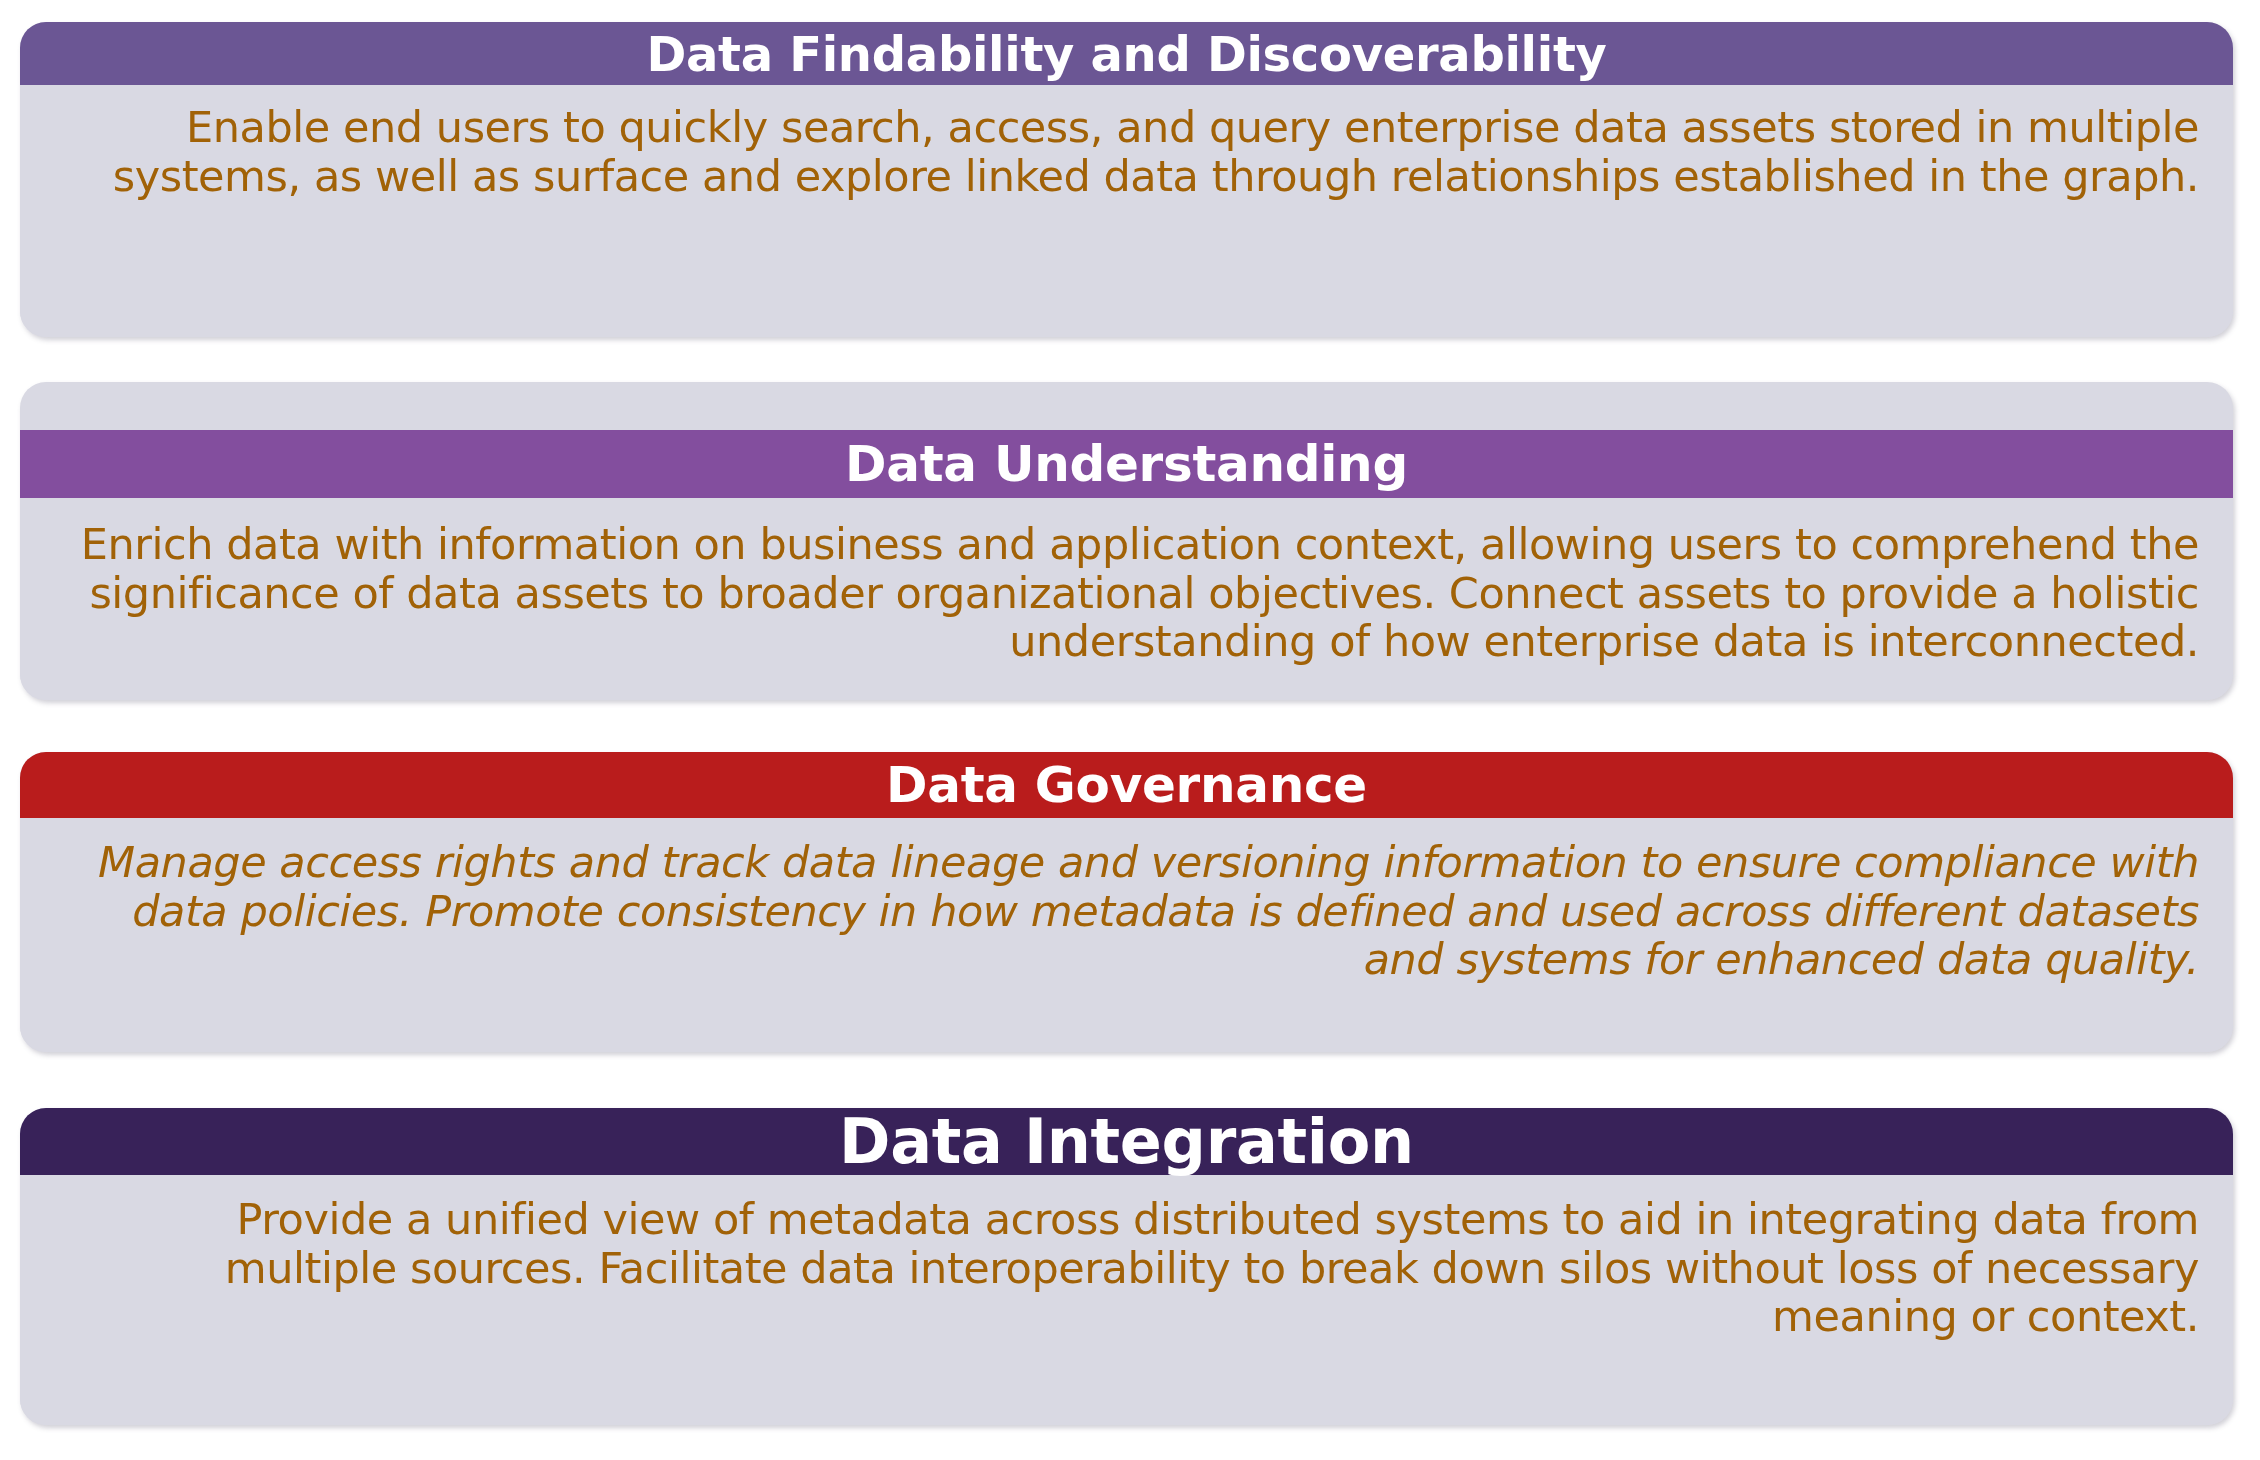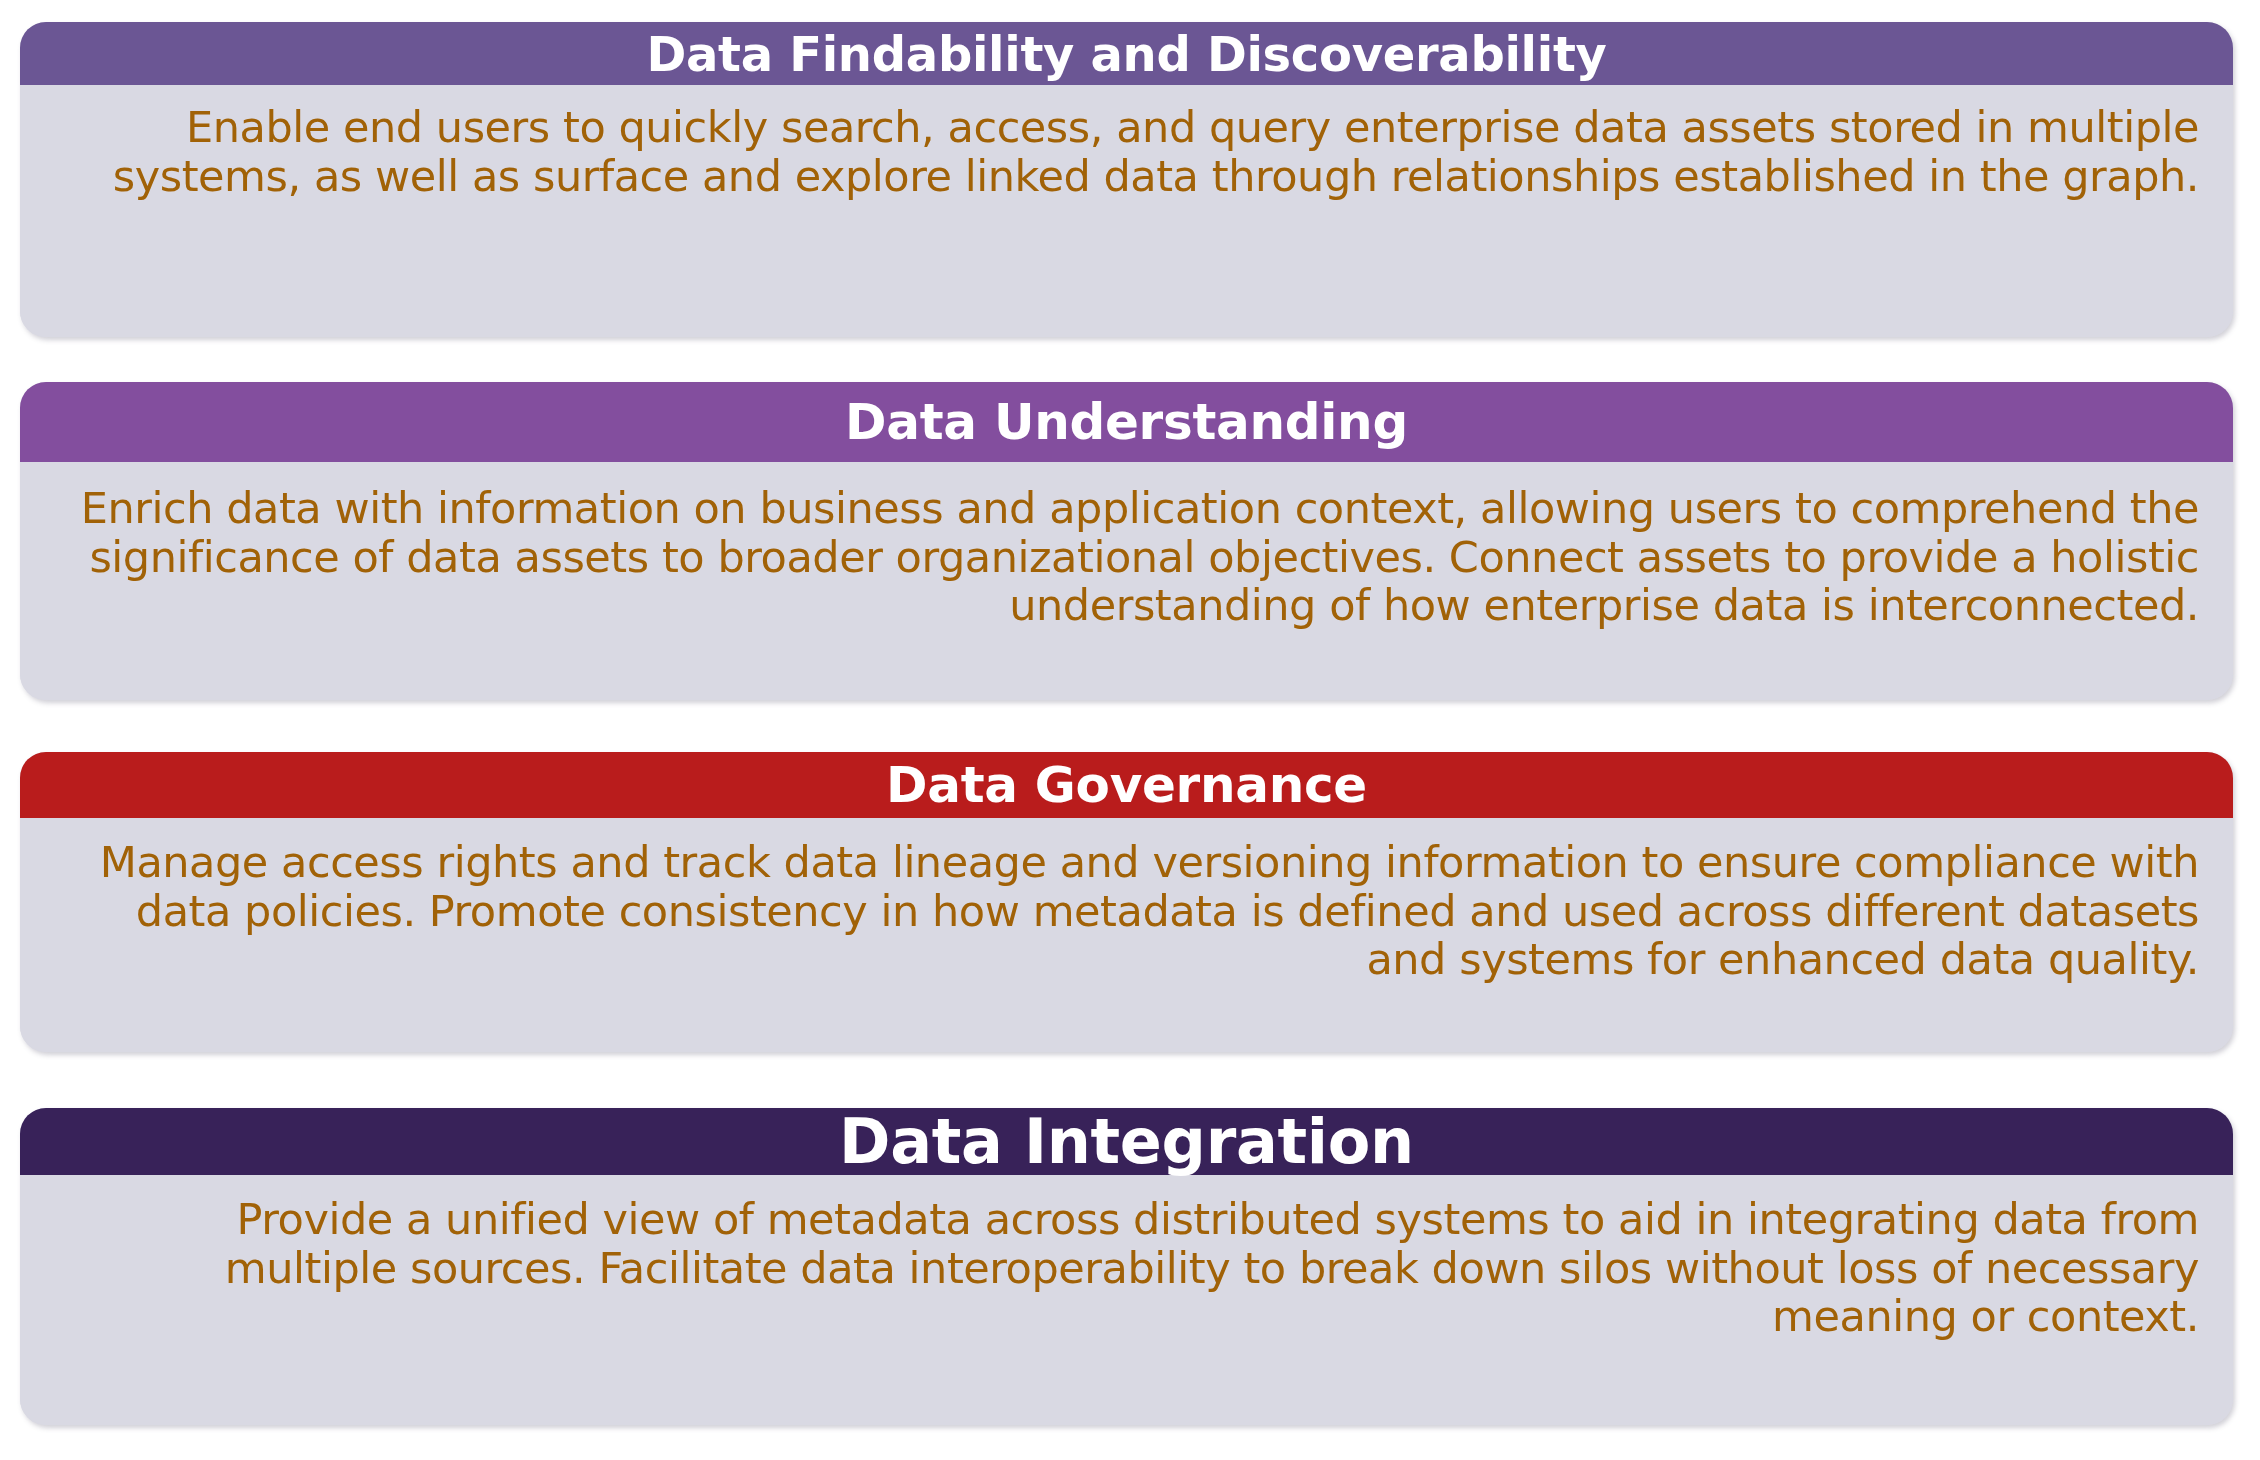--- a/index.html
+++ b/index.html
@@ -65,21 +65,21 @@
     text-align: right;
   }
 
   
   #card-0 { height: 315px; margin-bottom: 45px; }
   #card-0 .card-header { height: 63px; background: #6b5694; }
   #card-0 .card-title  { font-size: 48px; }
   #card-0 .card-body   { height: 252px; padding-top: 18px; }
 
   #card-1 { height: 318px; margin-bottom: 52px; }
-  #card-1 .card-header { height: 80px; background: #834e9e; }
+  #card-1 .card-header { height: 68px; background: #834e9e; margin-top: 48px; }
   #card-1 .card-title  { font-size: 50px; }
   #card-1 .card-body   { height: 250px; padding-top: 22px; }
 
   #card-2 { height: 300px; margin-bottom: 56px; }
   #card-2 .card-header { height: 66px; background: #5d2e6b; }
   #card-2 .card-title  { font-size: 50px; }
   #card-2 .card-body   { height: 234px; padding-top: 20px; }
 
   #card-3 { height: 317px; }
   #card-3 .card-header { height: 67px; background: #382259; }
@@ -106,21 +106,21 @@
     </div>
     <div class="card-body" style="background: rgb(217, 217, 227);">
       <p class="card-desc">Enrich data with information on business and application context, allowing users to comprehend the significance of data assets to broader organizational objectives. Connect assets to provide a holistic understanding of how enterprise data is interconnected.</p>
     </div>
   </section>
 
   <section class="card" id="card-2" style="background: rgb(217, 217, 227);">
     <div class="card-header" style="background: #b91c1c;">
       <h2 class="card-title">Data Governance</h2>
     </div>
-    <div class="card-body" style="background: rgb(217, 217, 227);">
+    <div class="card-body" style="background: rgb(217, 217, 227); font-style: italic;">
       <p class="card-desc">Manage access rights and track data lineage and versioning information to ensure compliance with data policies. Promote consistency in how metadata is defined and used across different datasets and systems for enhanced data quality.</p>
     </div>
   </section>
 
   <section class="card" id="card-3" style="background: rgb(217, 217, 227);">
     <div class="card-header" style="background: rgb(56, 34, 89);">
       <h2 class="card-title">Data Integration</h2>
     </div>
     <div class="card-body" style="background: rgb(217, 217, 227);">
       <p class="card-desc">Provide a unified view of metadata across distributed systems to aid in integrating data from multiple sources. Facilitate data interoperability to break down silos without loss of necessary meaning or context.</p>

